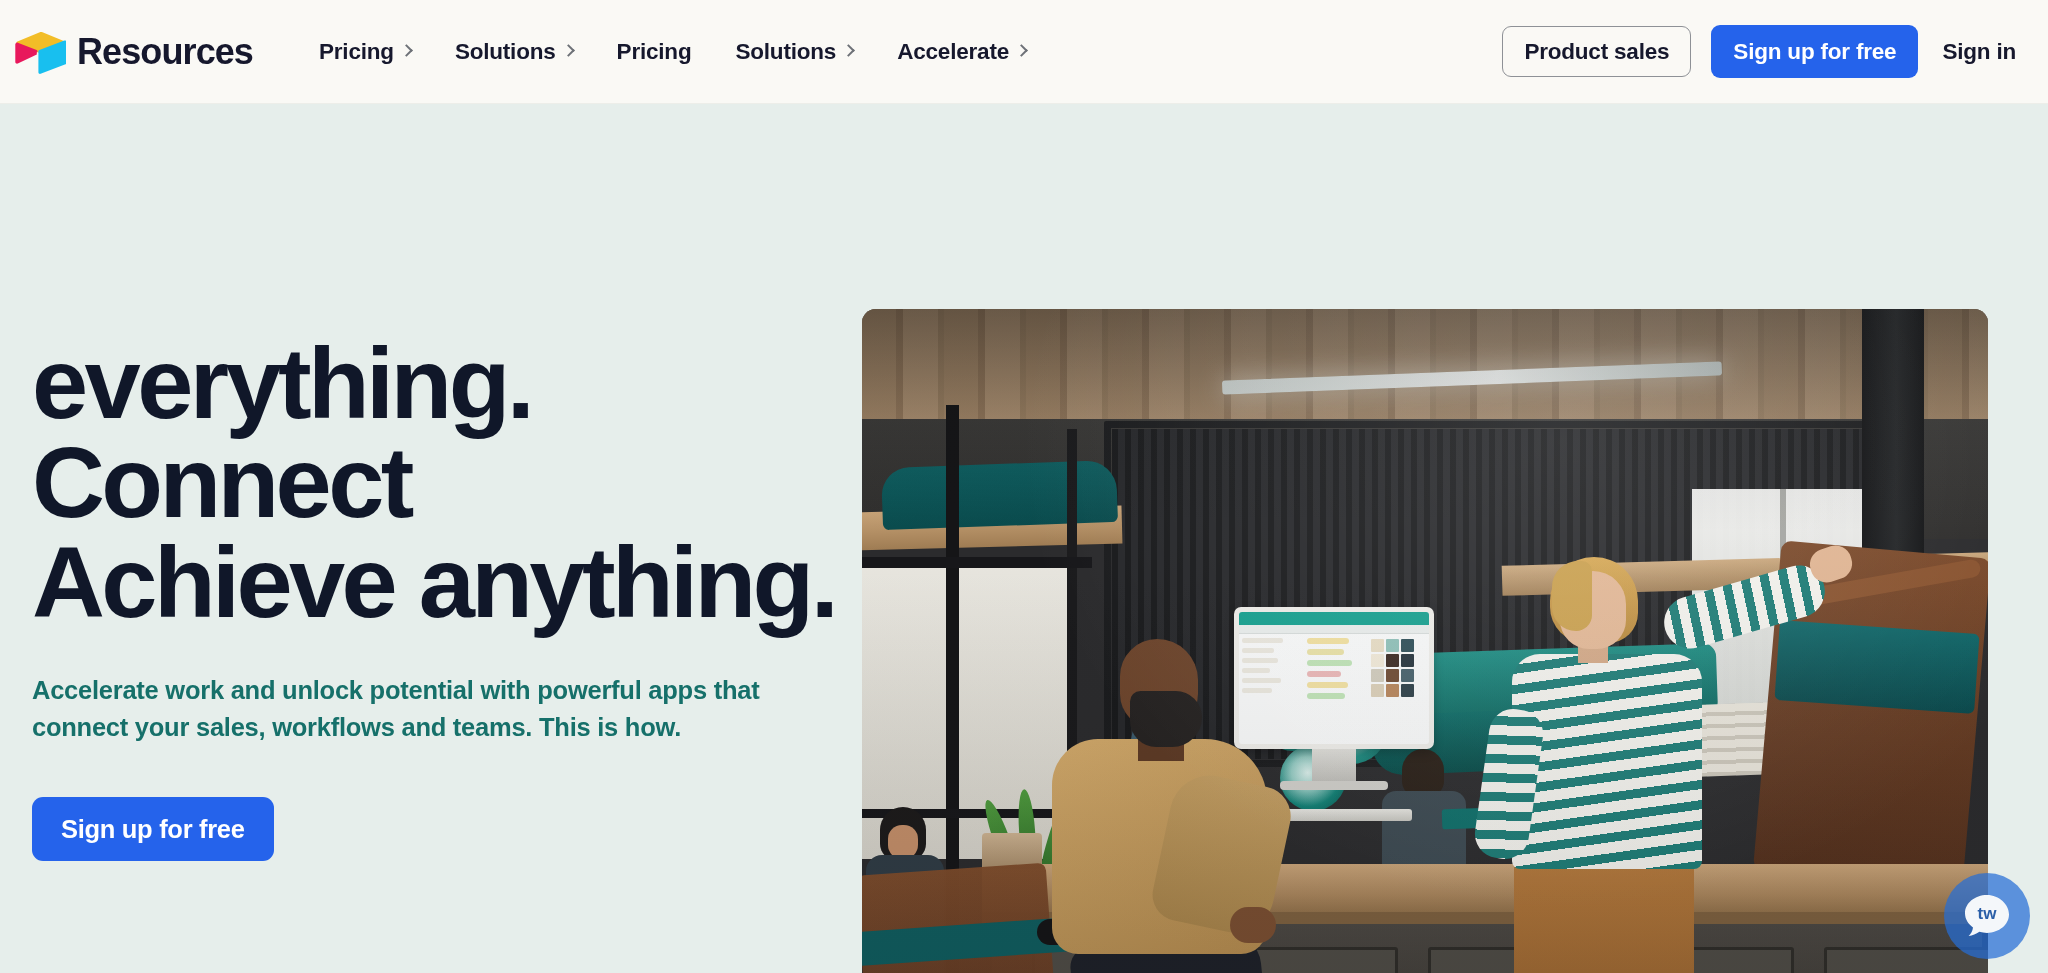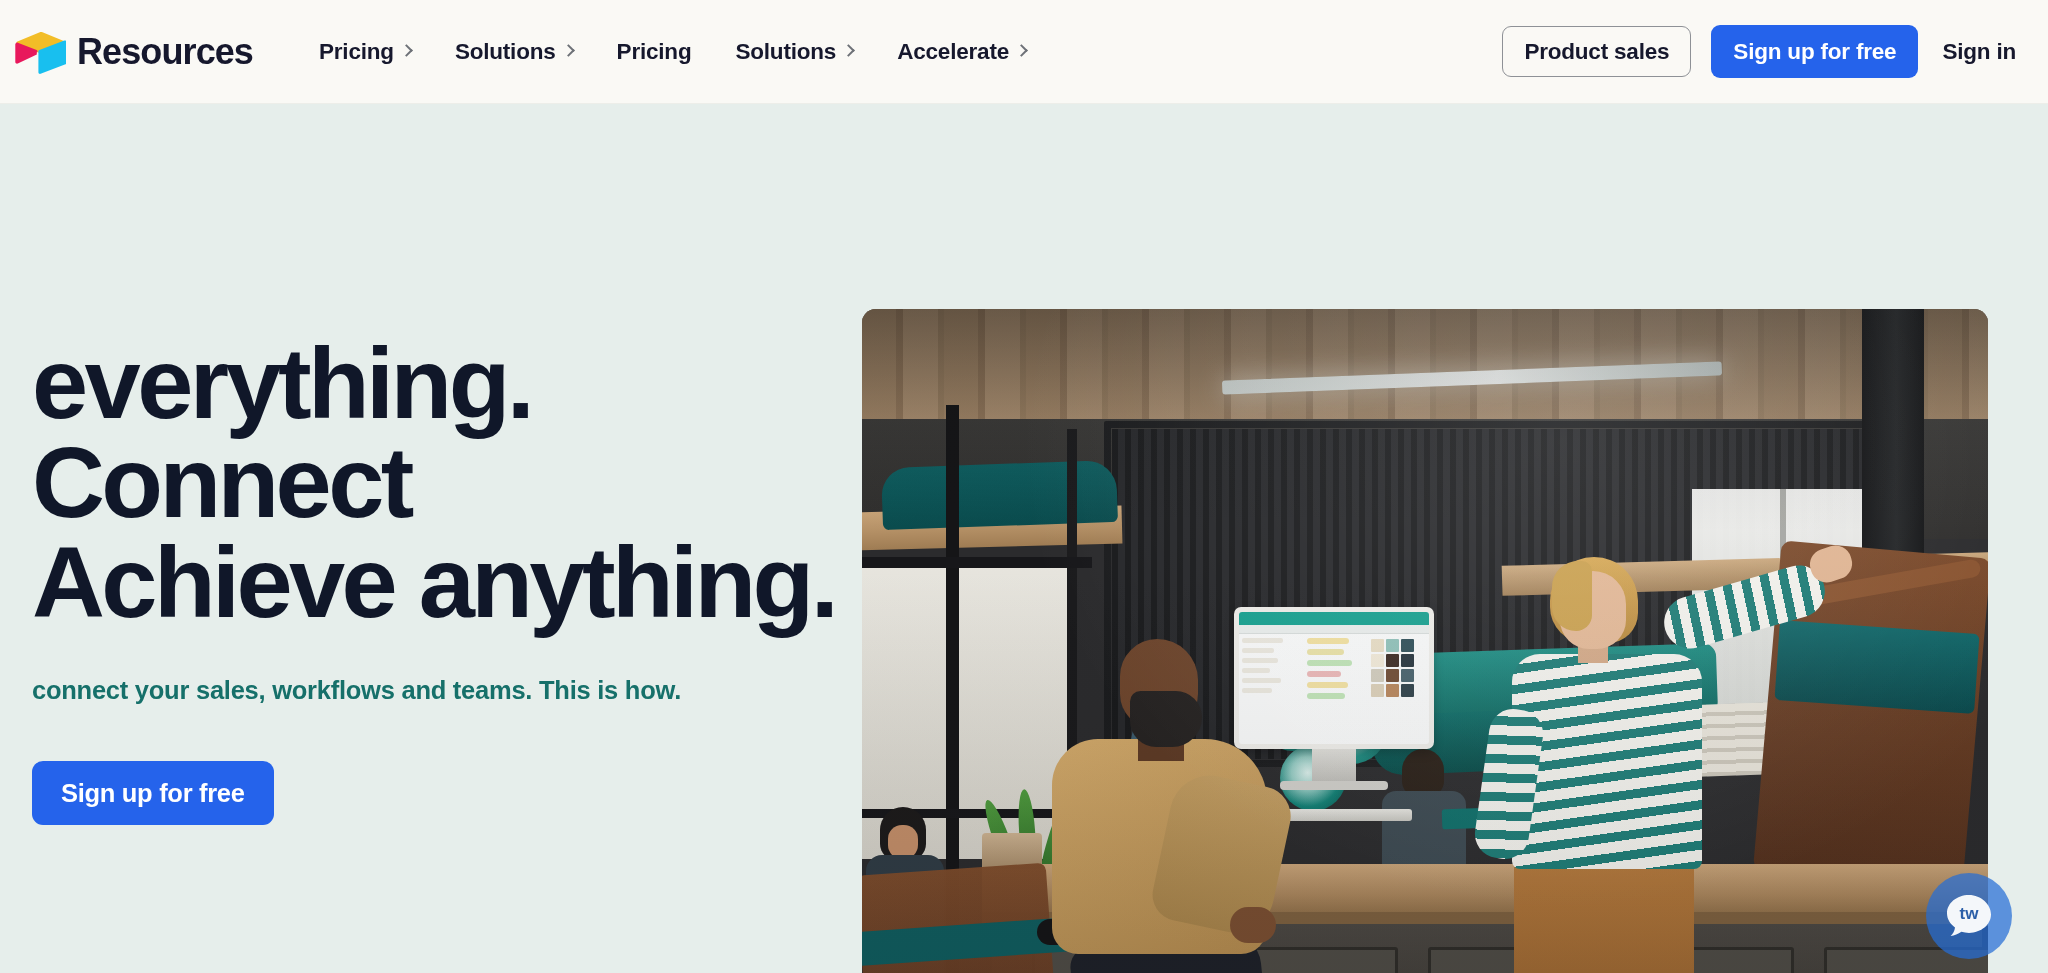--- a/index.html
+++ b/index.html
@@ -547,21 +547,21 @@
     position: absolute; inset: 0;
     background:
       radial-gradient(ellipse at 62% 18%, rgba(255,255,255,.13), rgba(255,255,255,0) 55%),
       linear-gradient(180deg, rgba(18,20,22,.20), rgba(18,20,22,0) 30%, rgba(18,20,22,.12));
     pointer-events: none;
   }
 
   
   .chat-widget {
     position: absolute;
-    right: 36px;
+    right: 18px;
     bottom: 14px;
     width: 86px;
     height: 86px;
     border-radius: 50%;
     background: rgba(37,110,214,.72);
     display: flex;
     align-items: center;
     justify-content: center;
     cursor: pointer;
     z-index: 40;
@@ -619,20 +619,21 @@
 <section class="hero">
 
   <div class="hero-copy">
     <h1 class="hero-heading">
       <span class="line">everything.</span>
       <span class="line">Connect</span>
       <span class="line">Achieve anything.</span>
     </h1>
 
     <p class="hero-sub">
+      <span class="line">Accelerate work and unlock potential with powerful apps that</span>
       <span class="line">connect your sales, workflows and teams. This is how.</span>
     </p>
 
     <button class="hero-cta">Sign up for free</button>
   </div>
 
   <figure class="hero-figure">
     <div class="hero-photo">
 
       <div class="ph-ceiling"></div>

